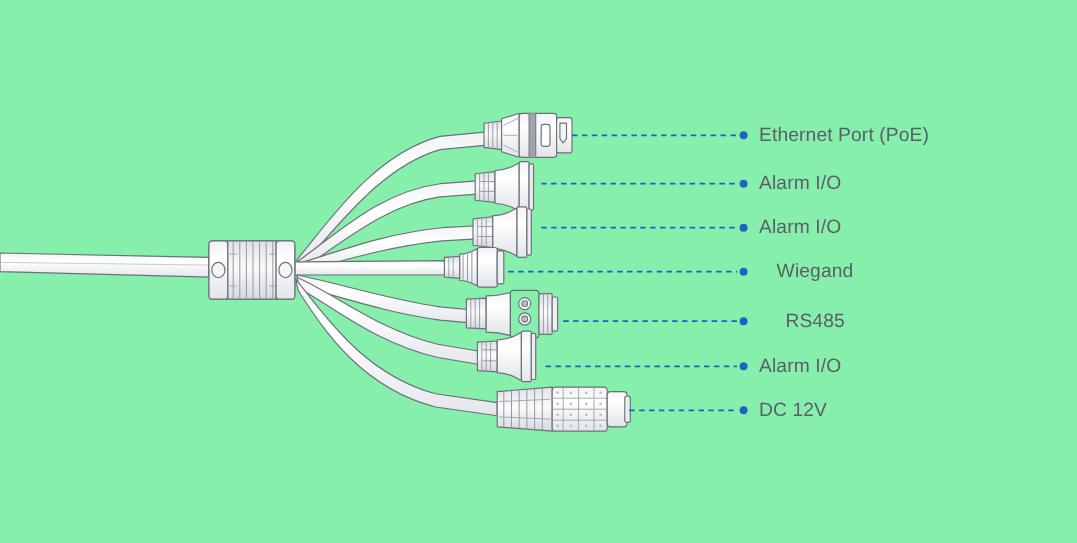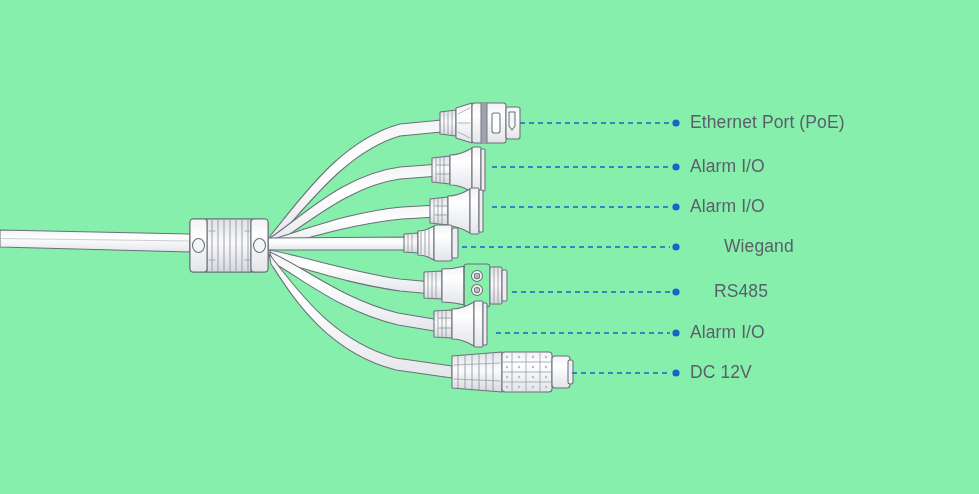--- a/index.html
+++ b/index.html
@@ -292,19 +292,19 @@
         <circle cx="676" cy="292" r="3.6"></circle>
         <circle cx="676" cy="333" r="3.6"></circle>
         <circle cx="676" cy="373" r="3.6"></circle>
       </g>
   </svg>
 
   <div id="label-layer">
       <div class="callout-label" style="left: 690px; top: 114px;">Ethernet Port (PoE)</div>
       <div class="callout-label" style="left: 690px; top: 158px;">Alarm I/O</div>
       <div class="callout-label" style="left: 690px; top: 198px;">Alarm I/O</div>
-      <div class="callout-label" style="left: 724px; top: 238px;">Wiegand</div>
+      <div class="callout-label" style="left: 706px; top: 238px;">Wiegand</div>
       <div class="callout-label" style="left: 714px; top: 283px;">RS485</div>
       <div class="callout-label" style="left: 690px; top: 324px;">Alarm I/O</div>
       <div class="callout-label" style="left: 690px; top: 364px;">DC 12V</div>
     </div>
 
 </div>
 
 </body></html>

